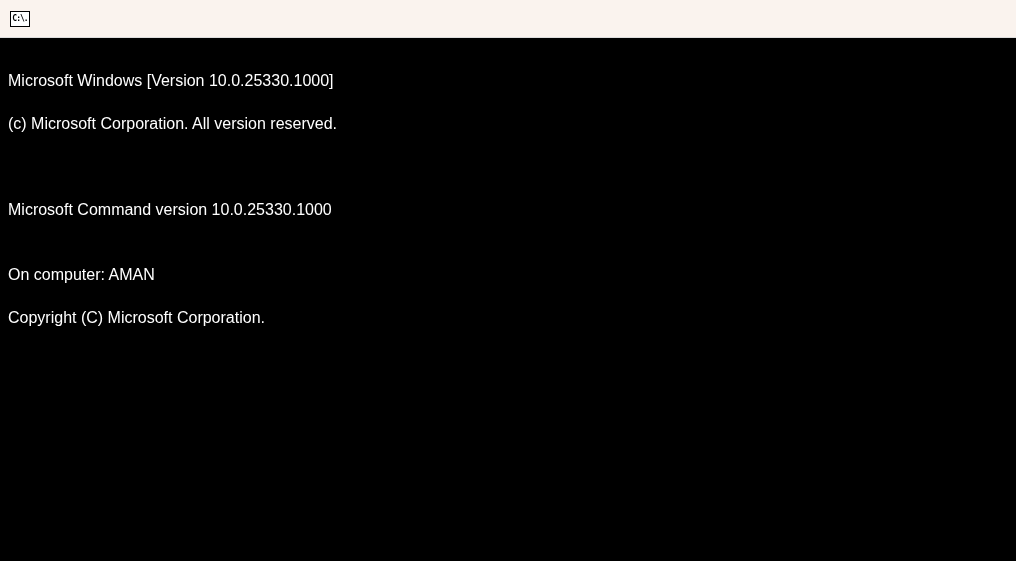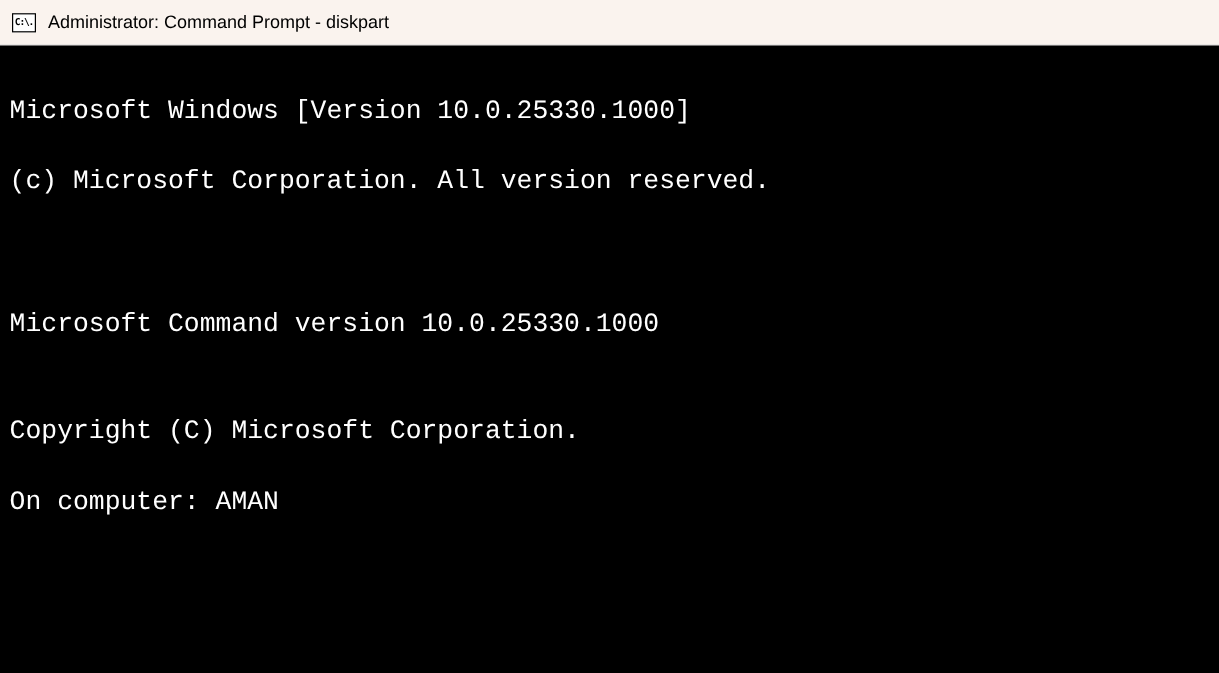--- a/index.html
+++ b/index.html
@@ -40,44 +40,43 @@
       font-family: monospace;
       letter-spacing: -1px;
     }
     .titlebar-text {
       font-size: 15px;
       color: #000;
     }
     .terminal {
       background: #000;
       color: #fff;
-      font-family: Liberation Mono, monospace;
-      font-size: 22px;
+      font-family: Liberation Sans, sans-serif;
+      font-size: 16px;
       line-height: 1.35;
       padding: 10px 8px;
       height: calc(100% - 38px);
       white-space: pre;
     }
     .terminal-line {
       display: block;
     }
   </style>
 </head>
 <body>
 
 <div class="titlebar">
   <div class="titlebar-icon">
     <span class="titlebar-icon-text">C:\.</span>
   </div>
-  <span class="titlebar-text">Administrator: Command Prompt - diskpart</span>
 </div>
 
 <div class="terminal">
 <span class="terminal-line">Microsoft Windows [Version 10.0.25330.1000]</span>
 <span class="terminal-line">(c) Microsoft Corporation. All version reserved.</span>
 <span class="terminal-line"></span>
 <span class="terminal-line"></span>
 <span class="terminal-line">Microsoft Command version 10.0.25330.1000</span>
 <span class="terminal-line"></span>
+<span class="terminal-line">On computer: AMAN</span>
 <span class="terminal-line">Copyright (C) Microsoft Corporation.</span>
-<span class="terminal-line">On computer: AMAN</span>
 <span class="terminal-line"></span>
 </div>
 
 </body></html>

